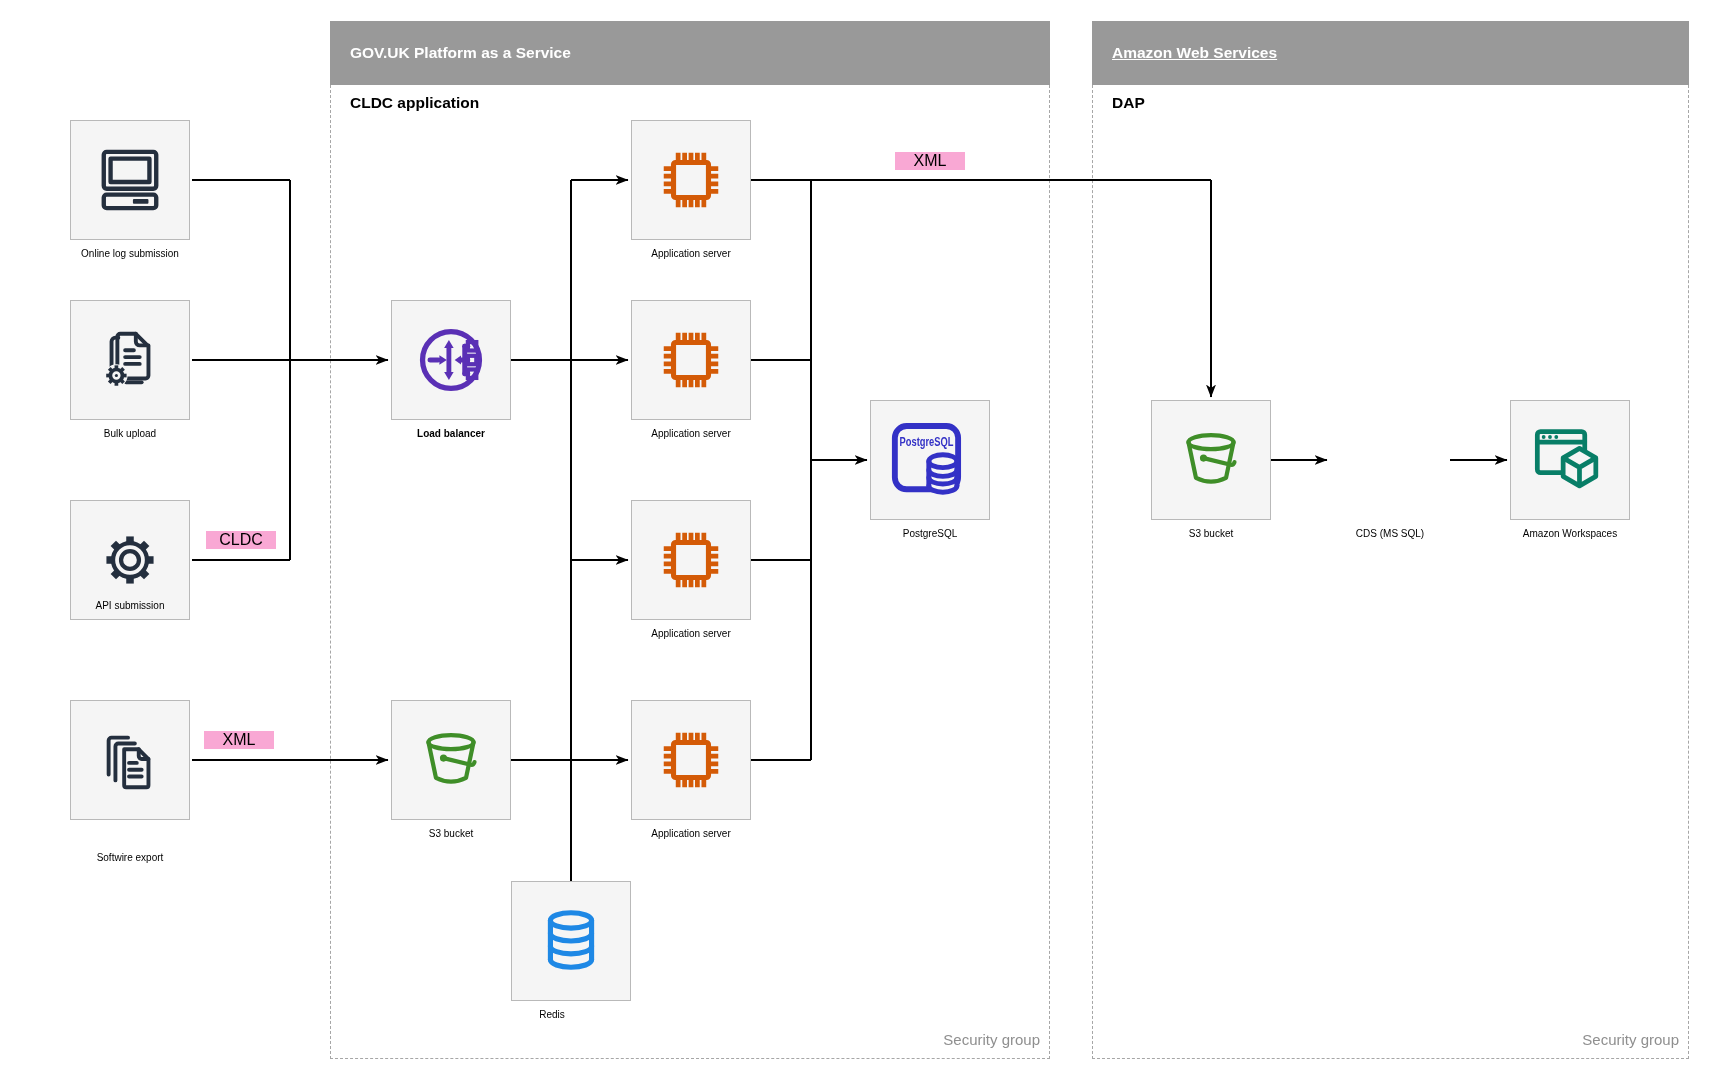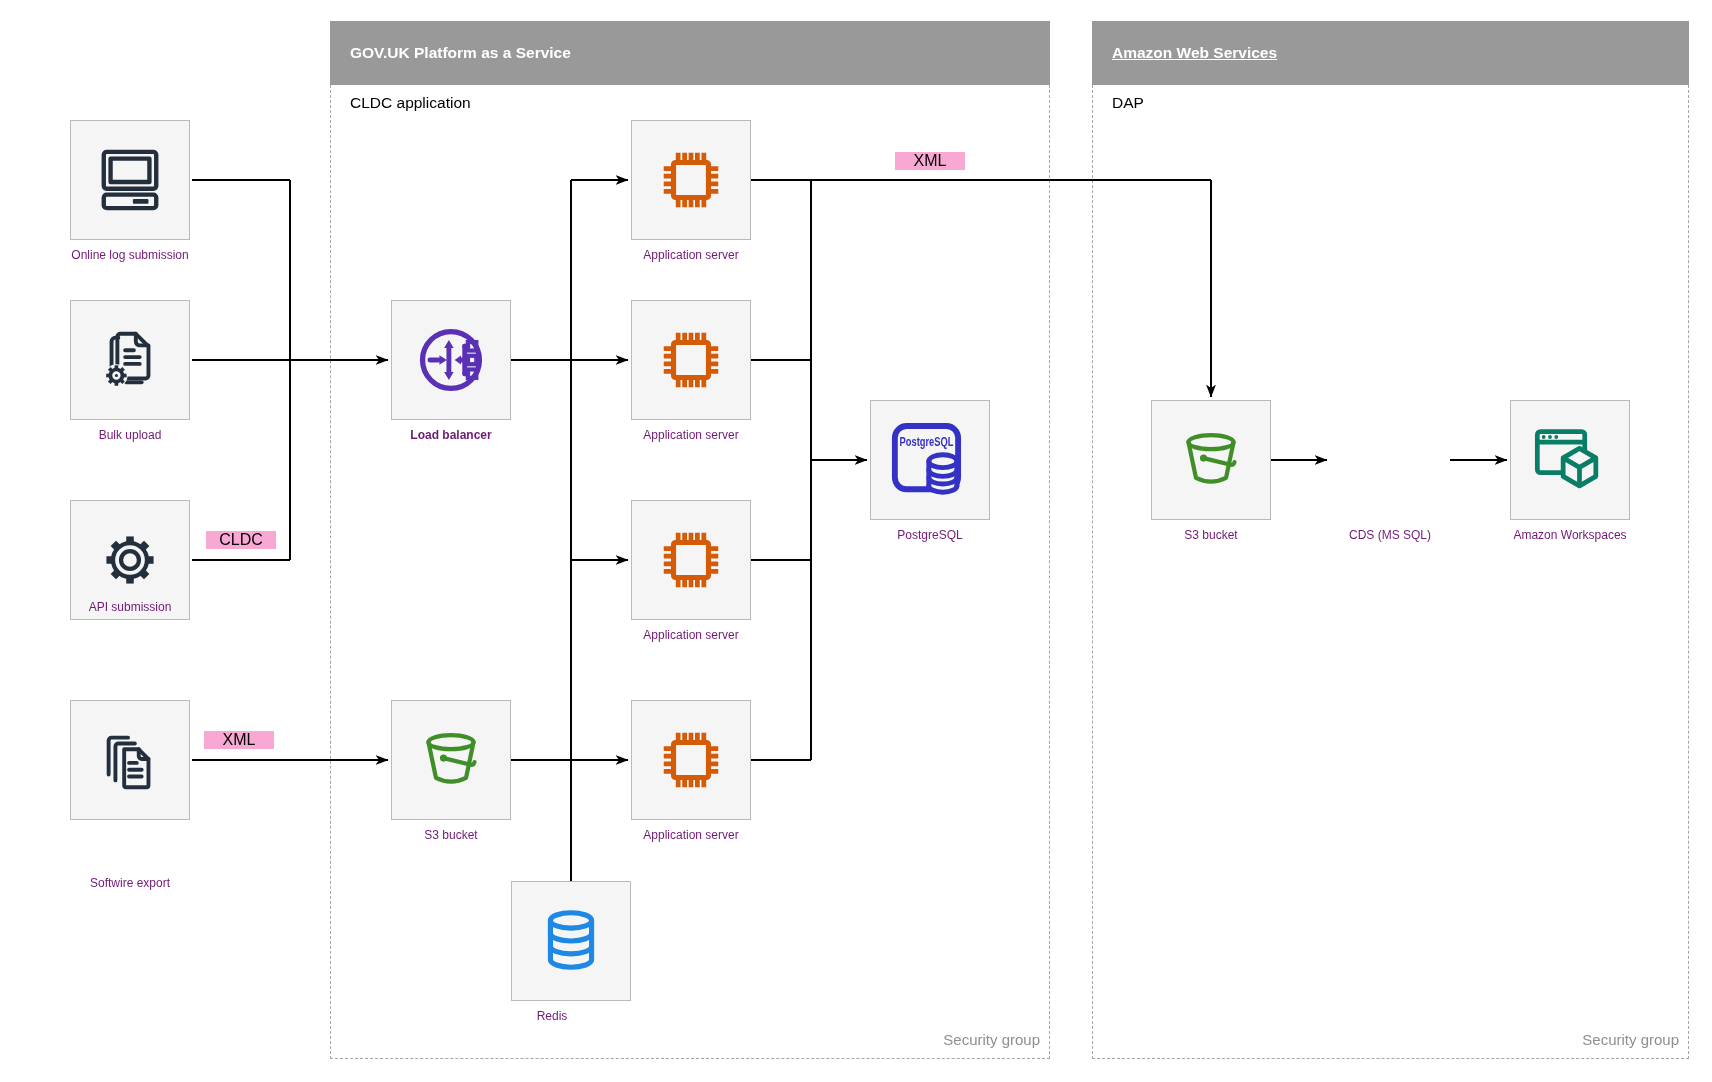--- a/index.html
+++ b/index.html
@@ -3,27 +3,27 @@
 <meta charset="utf-8">
 <style>
   html,body{margin:0;padding:0;background:#fff;}
   .canvas{position:relative;width:1712px;height:1082px;overflow:hidden;
           font-family:"Liberation Sans",sans-serif;background:var(--background,#fff);border-radius:30px;}
   .bar{position:absolute;top:21px;height:64px;background:var(--bar,#999);color:var(--bar-text,#fff);
        font-weight:bold;font-size:15.5px;display:flex;align-items:center;padding-left:20px;
        box-sizing:border-box;z-index:0;}
   .region{position:absolute;top:85px;height:974px;border:1px dashed var(--dash,#a6a6a6);
           border-top:none;box-sizing:border-box;z-index:0;}
-  .subtitle{position:absolute;font-weight:normal;font-size:15.5px;color:#000;z-index:3;}
+  .subtitle{position:absolute;font-weight:bold;font-size:15.5px;color:#000;z-index:3;}
   .security{position:absolute;font-size:15px;color:var(--security,#999);text-align:right;width:230px;z-index:3;}
   .edges{position:absolute;left:0;top:0;z-index:1;}
   .node{position:absolute;width:120px;height:120px;background:var(--box-fill,#f5f5f5);
         border:1px solid var(--box-border,#b9b9b9);display:flex;align-items:center;justify-content:center;
         box-sizing:border-box;z-index:2;}
-  .cap{position:absolute;width:220px;text-align:center;font-size:12px;color:#701a75;z-index:3;}
+  .cap{position:absolute;width:220px;text-align:center;font-size:10px;color:#000000;z-index:3;}
   .flow-label{position:absolute;width:70px;text-align:center;font-size:16px;color:#000;background:#f9a8d4;z-index:2;}
   .ic{fill:none;stroke-linecap:round;stroke-linejoin:round;}
   .ic-butt{fill:none;stroke-linecap:butt;}
   text{font-family:"Liberation Sans",sans-serif;}
 </style>
 </head>
 <body>
 
 <div class="canvas">
 
@@ -138,21 +138,21 @@
         <path d="M13,50 V15 a3,3 0 0 1 3,-3 h17"></path>
         <path d="M20,56 V21 a3,3 0 0 1 3,-3 h17"></path>
       </g>
       <path d="M29,24 h15 l10,10 v27 a2,2 0 0 1 -2,2 h-21 a2,2 0 0 1 -2,-2 z" fill="var(--box-fill)" stroke="var(--navy)" stroke-width="4" stroke-linejoin="round"></path>
       <g class="ic" stroke="var(--navy)" stroke-width="4">
         <path d="M44,24 v7 a3,3 0 0 0 3,3 h7"></path>
         <path d="M34,38 h8 M34,45 h13 M34,52 h13"></path>
       </g>
     </svg>
   </div>
-  <div class="cap" style="left:20px;top:876px;">Softwire export</div>
+  <div class="cap" style="left:20px;top:852px;">Softwire export</div>
 
   <div class="node" style="left:391px;top:300px;">
     <svg width="78" height="78" viewBox="0 0 74 74">
       <circle cx="37" cy="37" r="27" fill="none" stroke="var(--purple)" stroke-width="5"></circle>
       <g stroke="var(--purple)" stroke-width="4.6" fill="none" stroke-linecap="round">
         <line x1="17" y1="37" x2="25" y2="37"></line>
         <line x1="35" y1="24" x2="35" y2="50"></line>
         <line x1="50" y1="24" x2="50" y2="50"></line>
         <path d="M50,24 H53"></path>
         <path d="M50,50 H53"></path>

